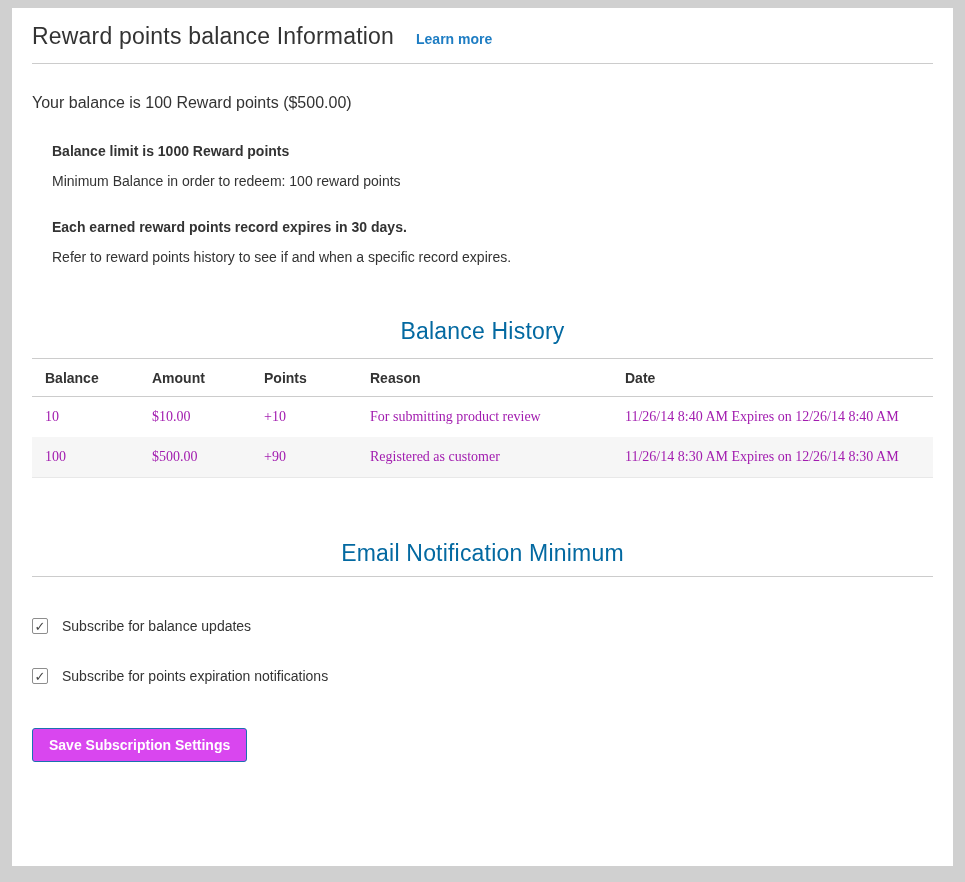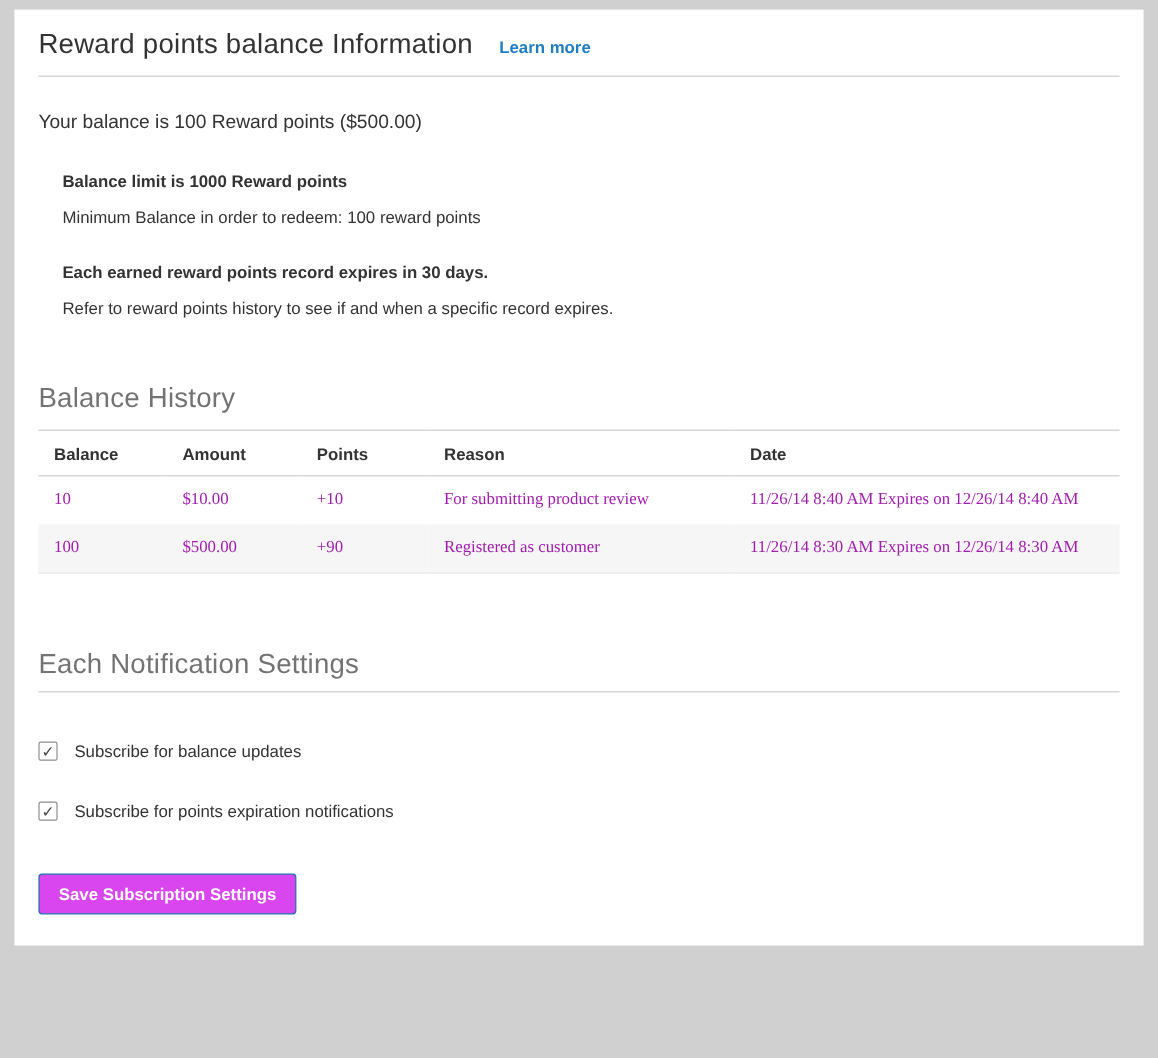--- a/index.html
+++ b/index.html
@@ -5,21 +5,21 @@
   * { box-sizing: border-box; }
   html, body {
     margin: 0;
     padding: 0;
     background: #d0d0d0;
     font-family: "Liberation Sans", "DejaVu Sans", sans-serif;
     color: #333;
   }
   .frame {
     width: 965px;
-    height: 788px;
+    height: 882px;
     padding: 8px 12px 16px 12px;
     background: #d0d0d0;
   }
   .card {
     background: #ffffff;
     height: 858px;
     width: 941px;
     padding: 14px 20px 20px 20px;
     overflow: hidden;
   }
@@ -44,22 +44,23 @@
     font-weight: 600;
     color: #1e7dc3;
     text-decoration: none;
     cursor: pointer;
     text-align: center;
   }
   .section-heading {
     font-size: 23px;
     font-weight: 300;
     line-height: 30px;
-    color: #737373;
+    color: #0369a1;
     letter-spacing: 0.2px;
+    text-align: center;
   }
   .section-heading.underlined {
     border-bottom: 1px solid #ccc;
     padding-bottom: 8px;
   }
 
   
   .balance-summary {
     margin-top: 28px;
     font-size: 16px;
@@ -209,21 +210,21 @@
           <td>100</td>
           <td>$500.00</td>
           <td>+90</td>
           <td>Registered as customer</td>
           <td>11/26/14 8:30 AM Expires on 12/26/14 8:30 AM</td>
         </tr>
       </tbody>
     </table>
 
     
-    <div class="section-heading underlined email-heading">Each Notification Settings</div>
+    <div class="section-heading underlined email-heading">Email Notification Minimum</div>
 
     <div class="option-row first">
       <span class="checkbox" role="checkbox" aria-checked="true">
           <span class="check">✓</span>
         </span>
       <span class="option-label">Subscribe for balance updates</span>
     </div>
 
     <div class="option-row">
       <span class="checkbox" role="checkbox" aria-checked="true">

